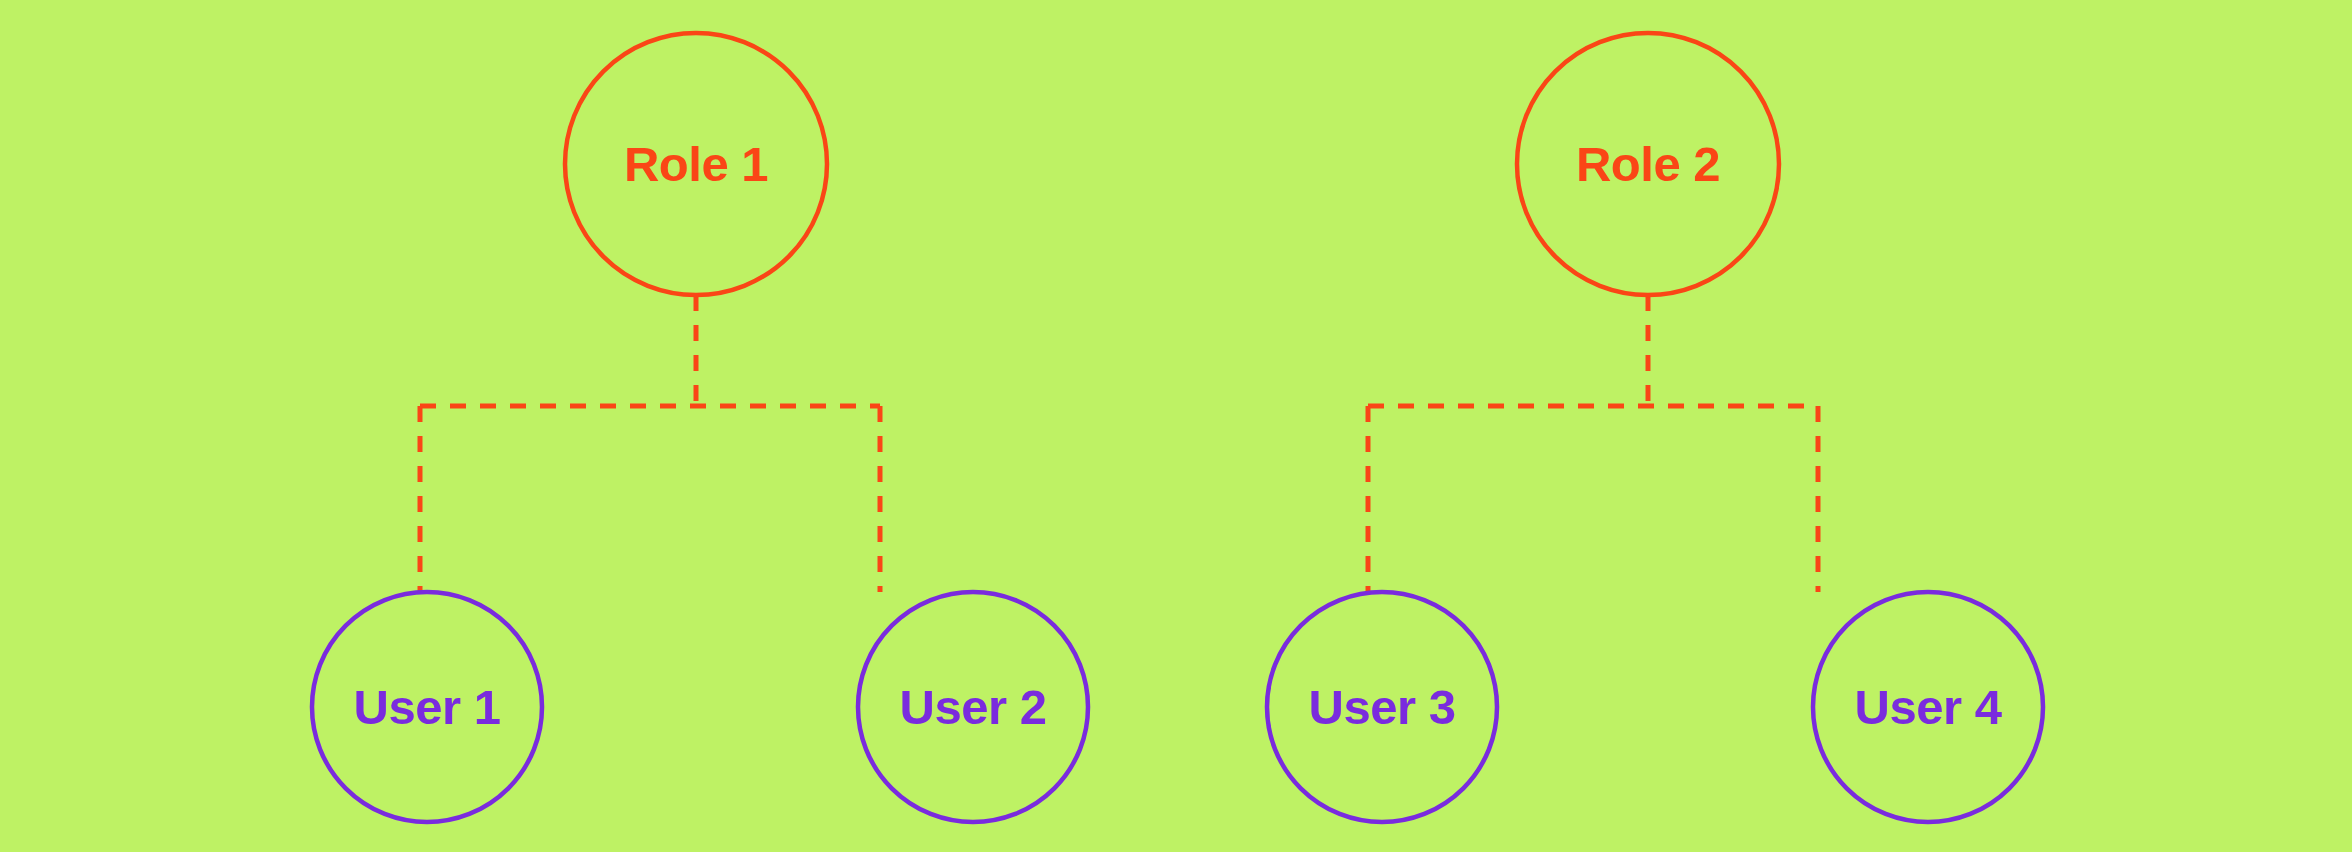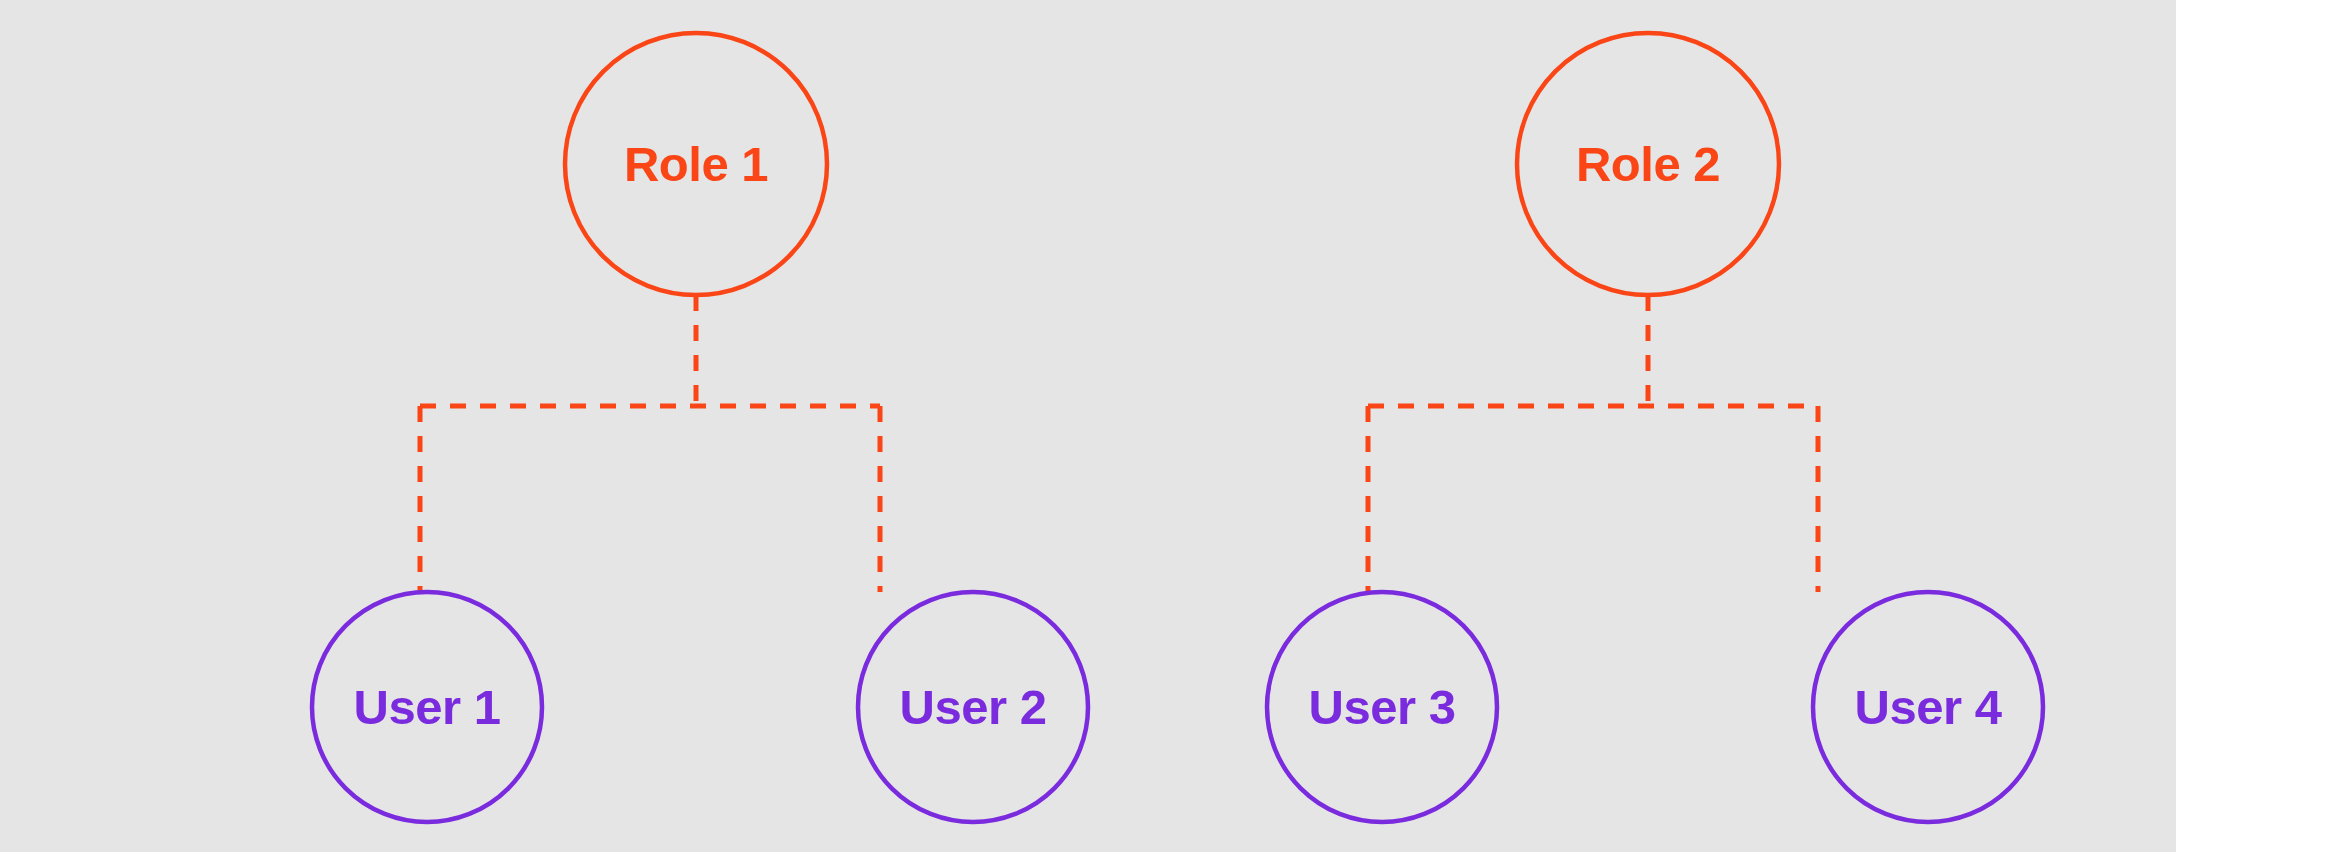--- a/index.html
+++ b/index.html
@@ -6,23 +6,23 @@
   html, body {
     margin: 0;
     padding: 0;
     background: #ffffff;
   }
   body {
     font-family: "Liberation Sans", sans-serif;
   }
   #diagram-canvas {
     position: relative;
-    width: 2176px;
+    width: 2352px;
     height: 852px;
-    background: #e5e5e5;
+    background: #bef264;
     overflow: hidden;
   }
   #diagram-svg {
     position: absolute;
     top: 0;
     left: 0;
     width: 2352px;
     height: 852px;
     display: block;
   }

